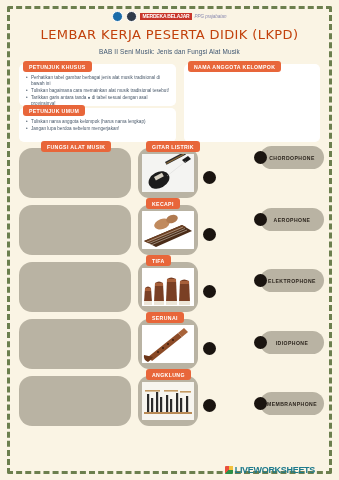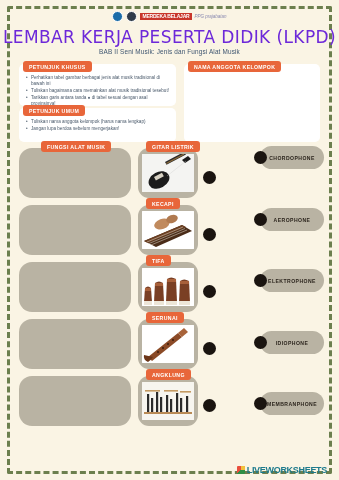--- a/index.html
+++ b/index.html
@@ -41,23 +41,23 @@
     letter-spacing: -0.2px;
   }
   .logo-ppg {
     font-size: 4.5px; color: #8a8ab0; line-height: 5px;
     font-style: italic;
   }
 
   .title {
     position: absolute; left: 0; right: 0; top: 27px;
     text-align: center;
-    font-size: 17px;
+    font-size: 13px;
     letter-spacing: 0.4px;
-    color: #6d28d9;
+    color: #c2410c;
     font-weight: 500;
     font-family: "DejaVu Sans", sans-serif;
   }
   .subtitle {
     position: absolute; left: 0; right: 0; top: 48px;
     text-align: center;
     font-size: 6.4px;
     color: #3d5570;
     letter-spacing: 0.15px;
   }
@@ -145,21 +145,21 @@
     position: absolute;
     left: -6px; top: 5px;
     width: 13px; height: 13px;
     border-radius: 50%;
     background: #1a1410;
   }
 
   
   .footer {
     position: absolute;
-    right: 12px; bottom: 5px;
+    right: 24px; bottom: 5px;
     display: flex; align-items: center; gap: 2px;
   }
   .lw-mark {
     width: 8px; height: 8px;
     background:
       linear-gradient(135deg,#e94e3c 0 50%, #2d8f46 50% 100%);
     border-radius: 1px;
     position: relative;
   }
   .lw-mark:after {

